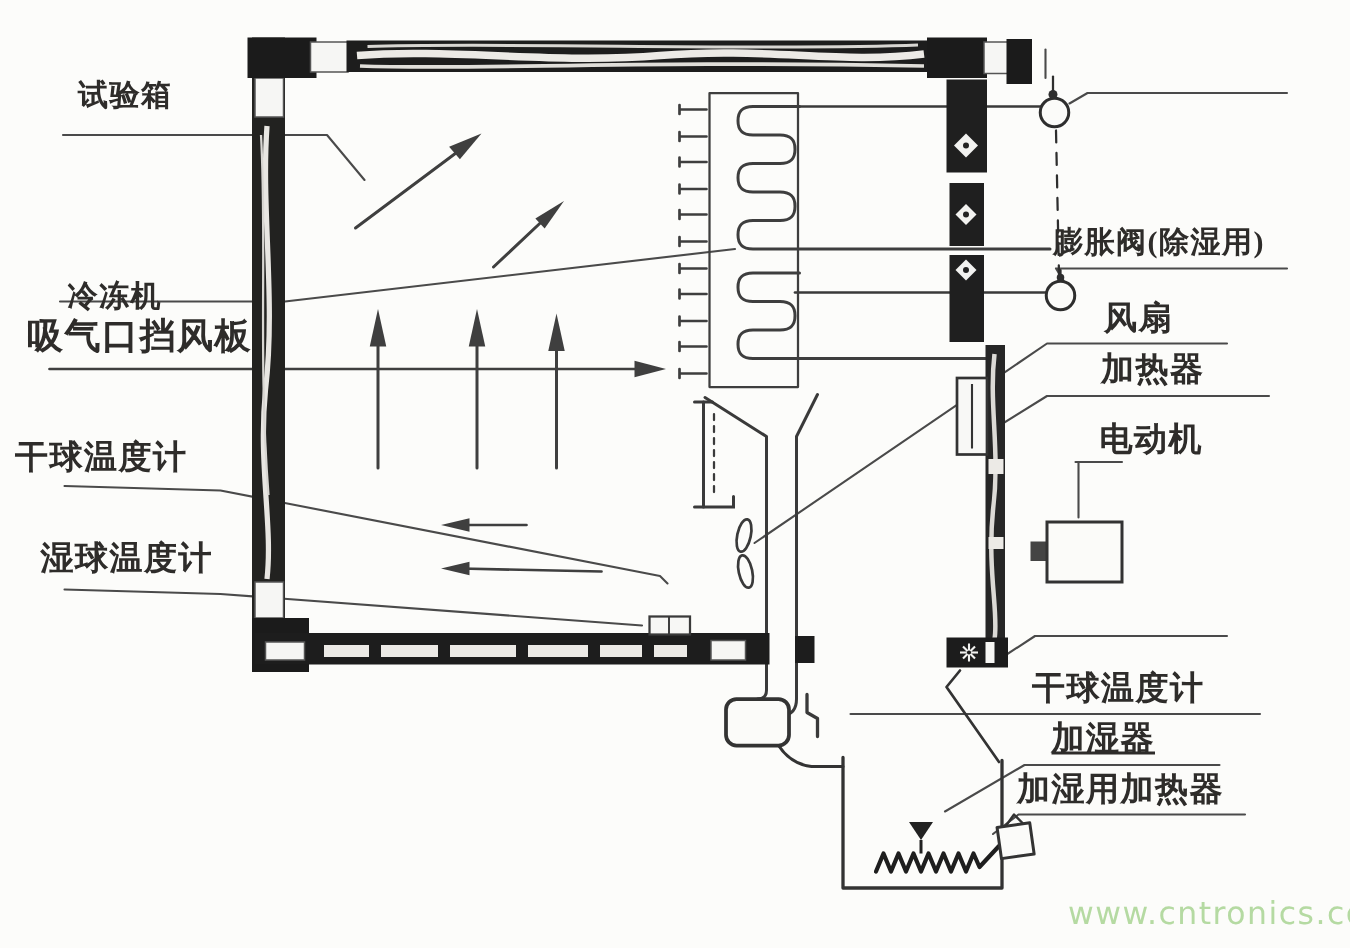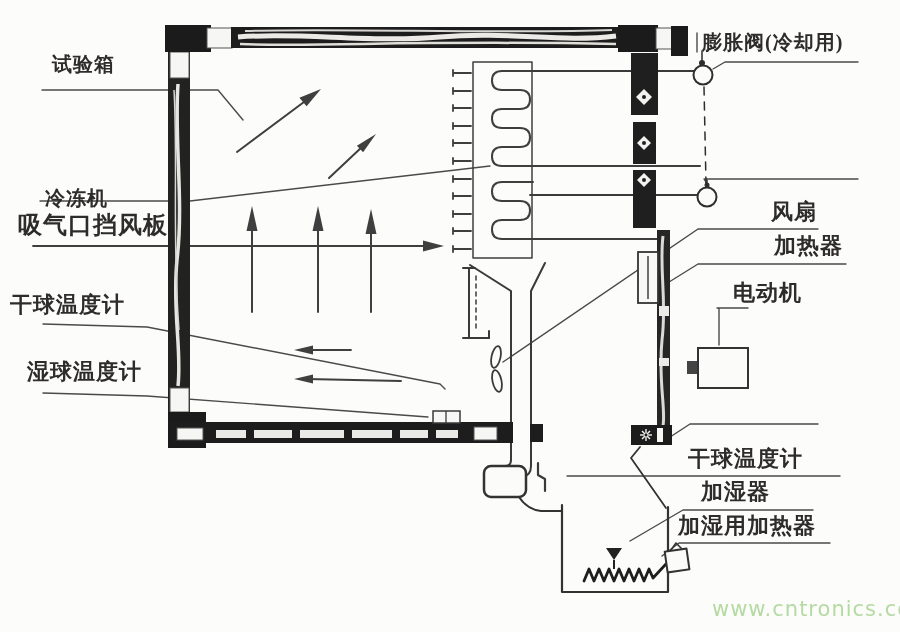--- a/index.html
+++ b/index.html
@@ -224,22 +224,22 @@
     <circle cx="646" cy="435" r="1.4" fill="#1c1c1c"></circle>
   </g>
 </svg>
 
   <div class="lbl fs23" style="left:52px;top:53px;">试验箱</div>
   <div class="lbl fs23" style="left:45px;top:187px;">冷冻机</div>
   <div class="lbl fs21" style="left:18px;top:212px;">吸气口挡风板</div>
   <div class="lbl fs22" style="left:10px;top:293px;">干球温度计</div>
   <div class="lbl fs22" style="left:27px;top:360px;text-align:right;">湿球温度计</div>
 
-  <div class="lbl fs20" style="left:702px;top:31px;">膨胀阀(冷却用)</div>
-  <div class="lbl fs22" style="left:736px;top:200px;margin-left:35px;">风扇</div>
-  <div class="lbl fs22" style="left:734px;top:234px;margin-left:40px;">加热器</div>
+  <div class="lbl fs20" style="left:702px;top:151px;">膨胀阀(除湿用)</div>
+  <div class="lbl fs22" style="left:736px;top:200px;">风扇</div>
+  <div class="lbl fs22" style="left:734px;top:234px;">加热器</div>
   <div class="lbl fs22" style="left:733px;top:281px;">电动机</div>
   <div class="lbl fs22" style="left:688px;top:447px;">干球温度计</div>
-  <div class="lbl fs22" style="left:701px;top:480px;">加湿器</div>
+  <div class="lbl fs22" style="left:701px;top:480px;text-decoration:underline;">加湿器</div>
   <div class="lbl fs22" style="left:678px;top:514px;">加湿用加热器</div>
 
   <div class="watermark">www.cntronics.com</div>
 </div>
 
 </body></html>

